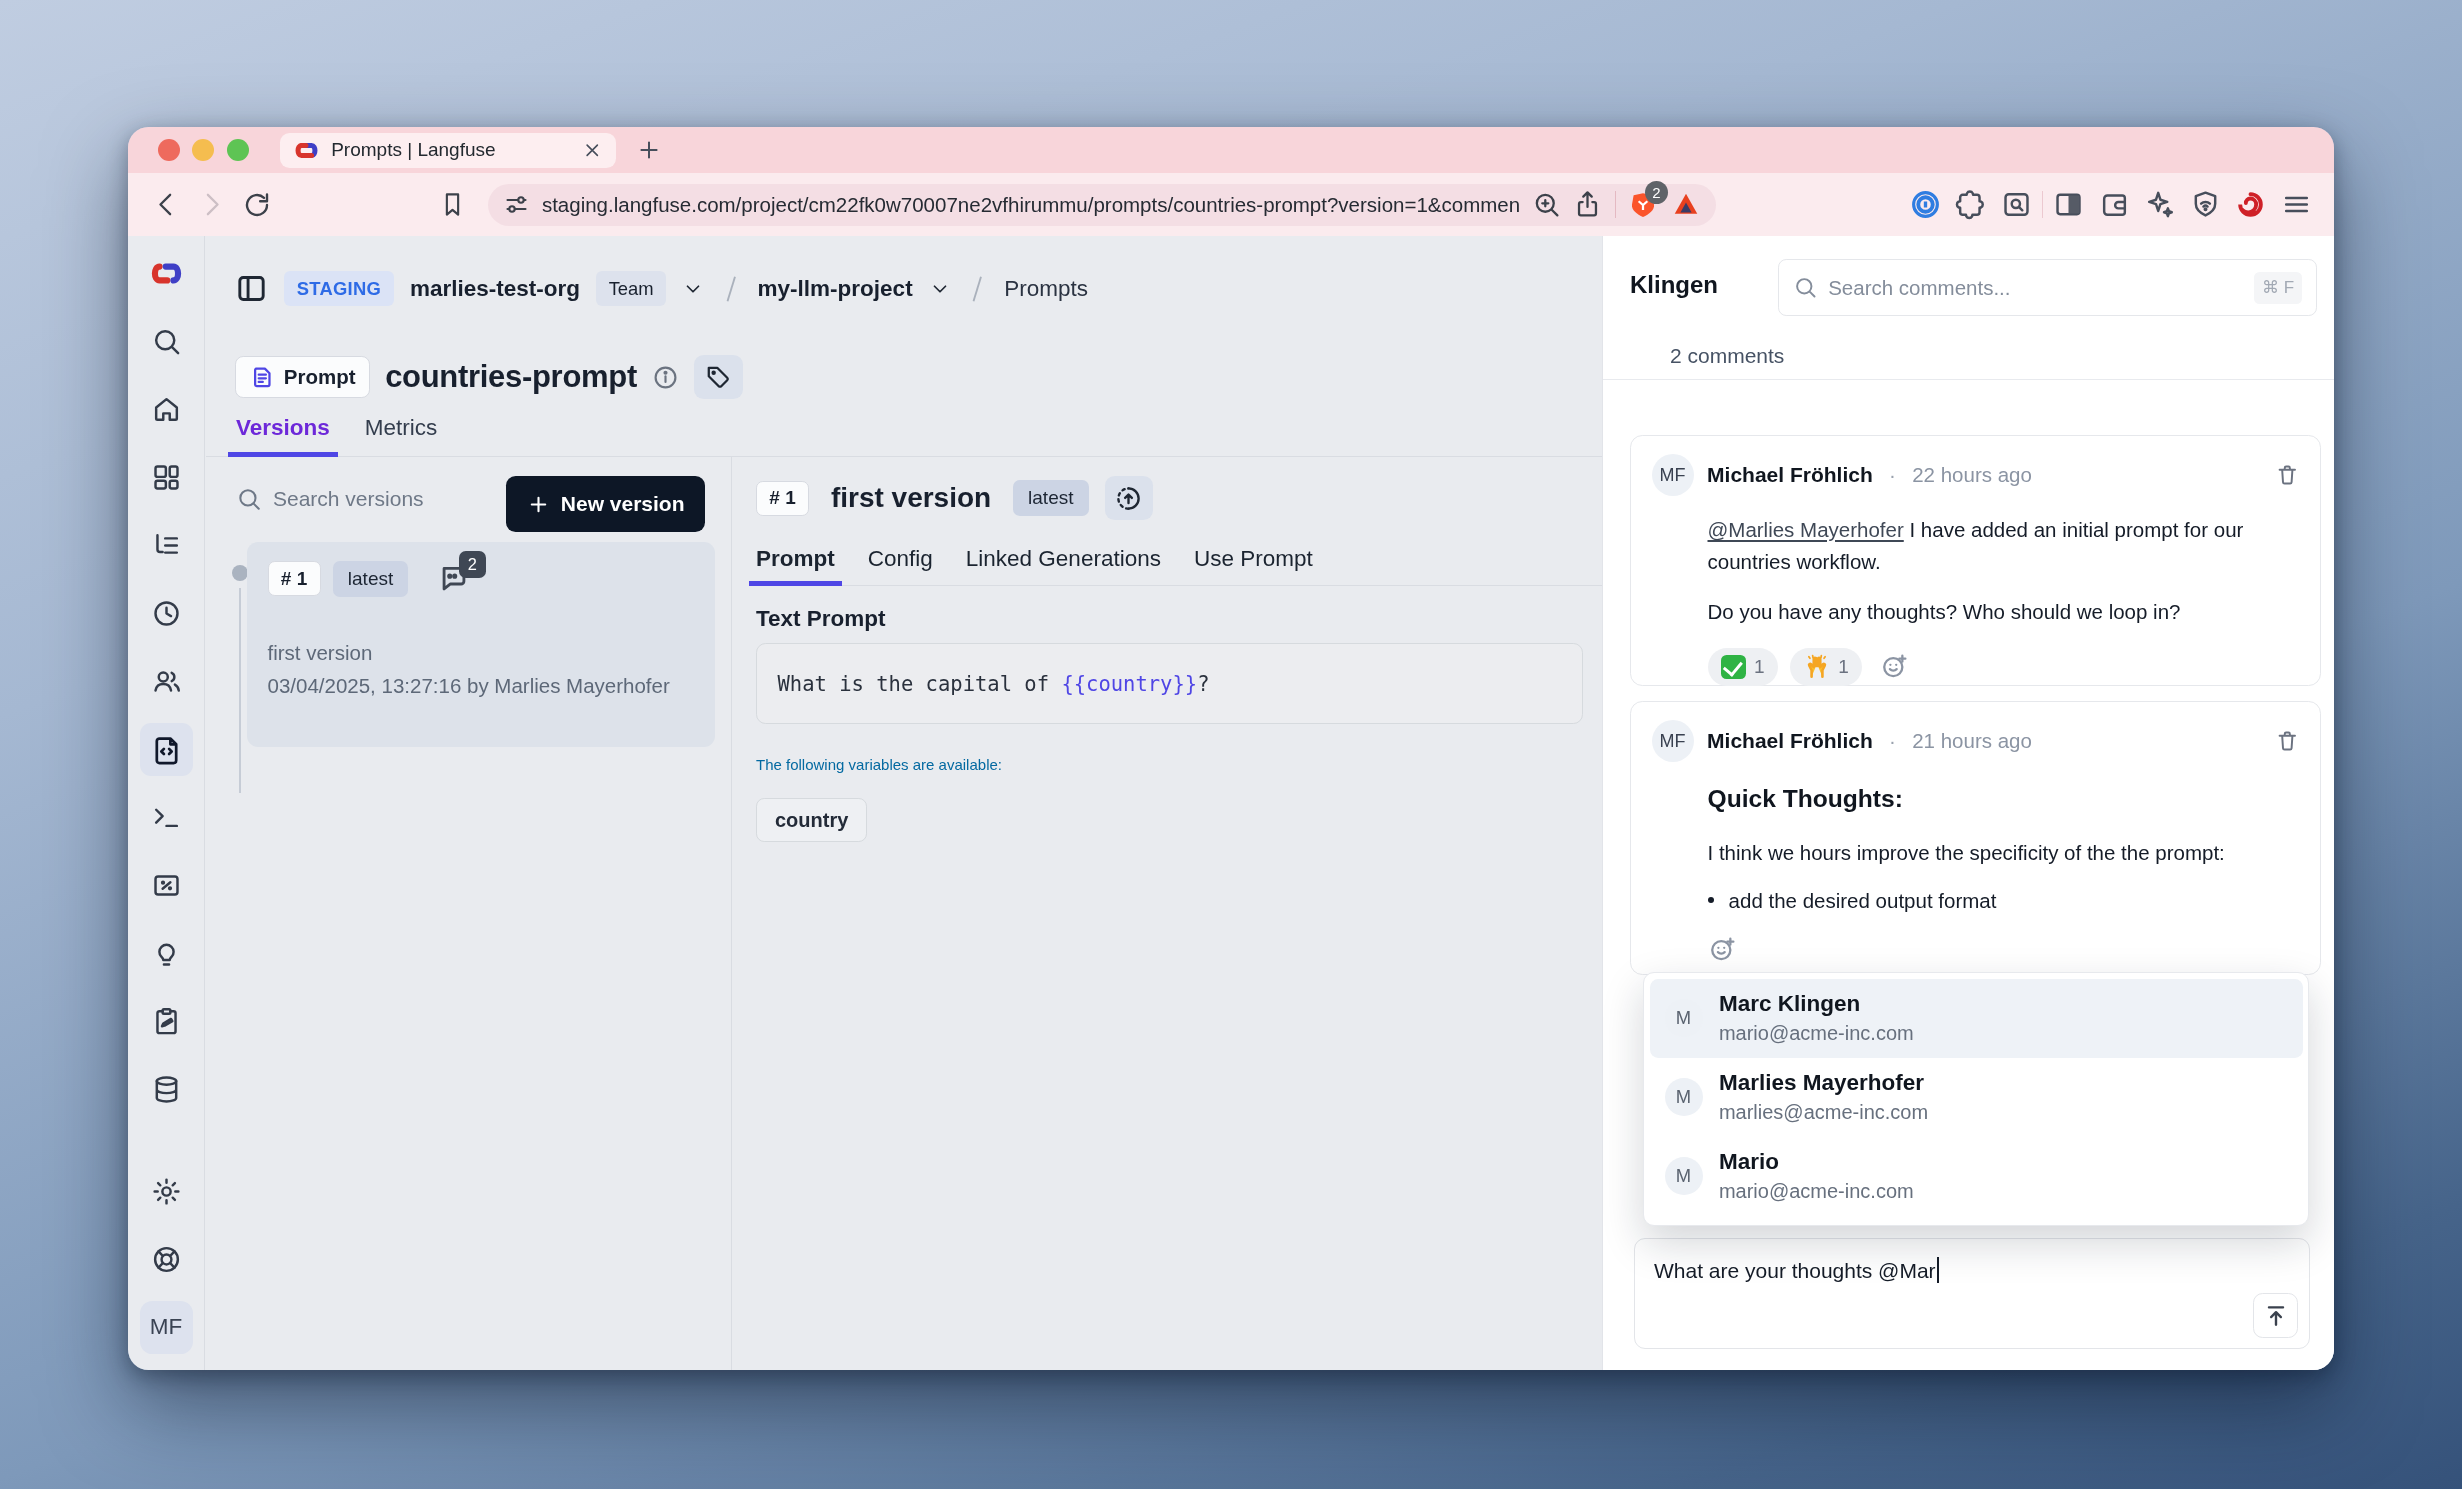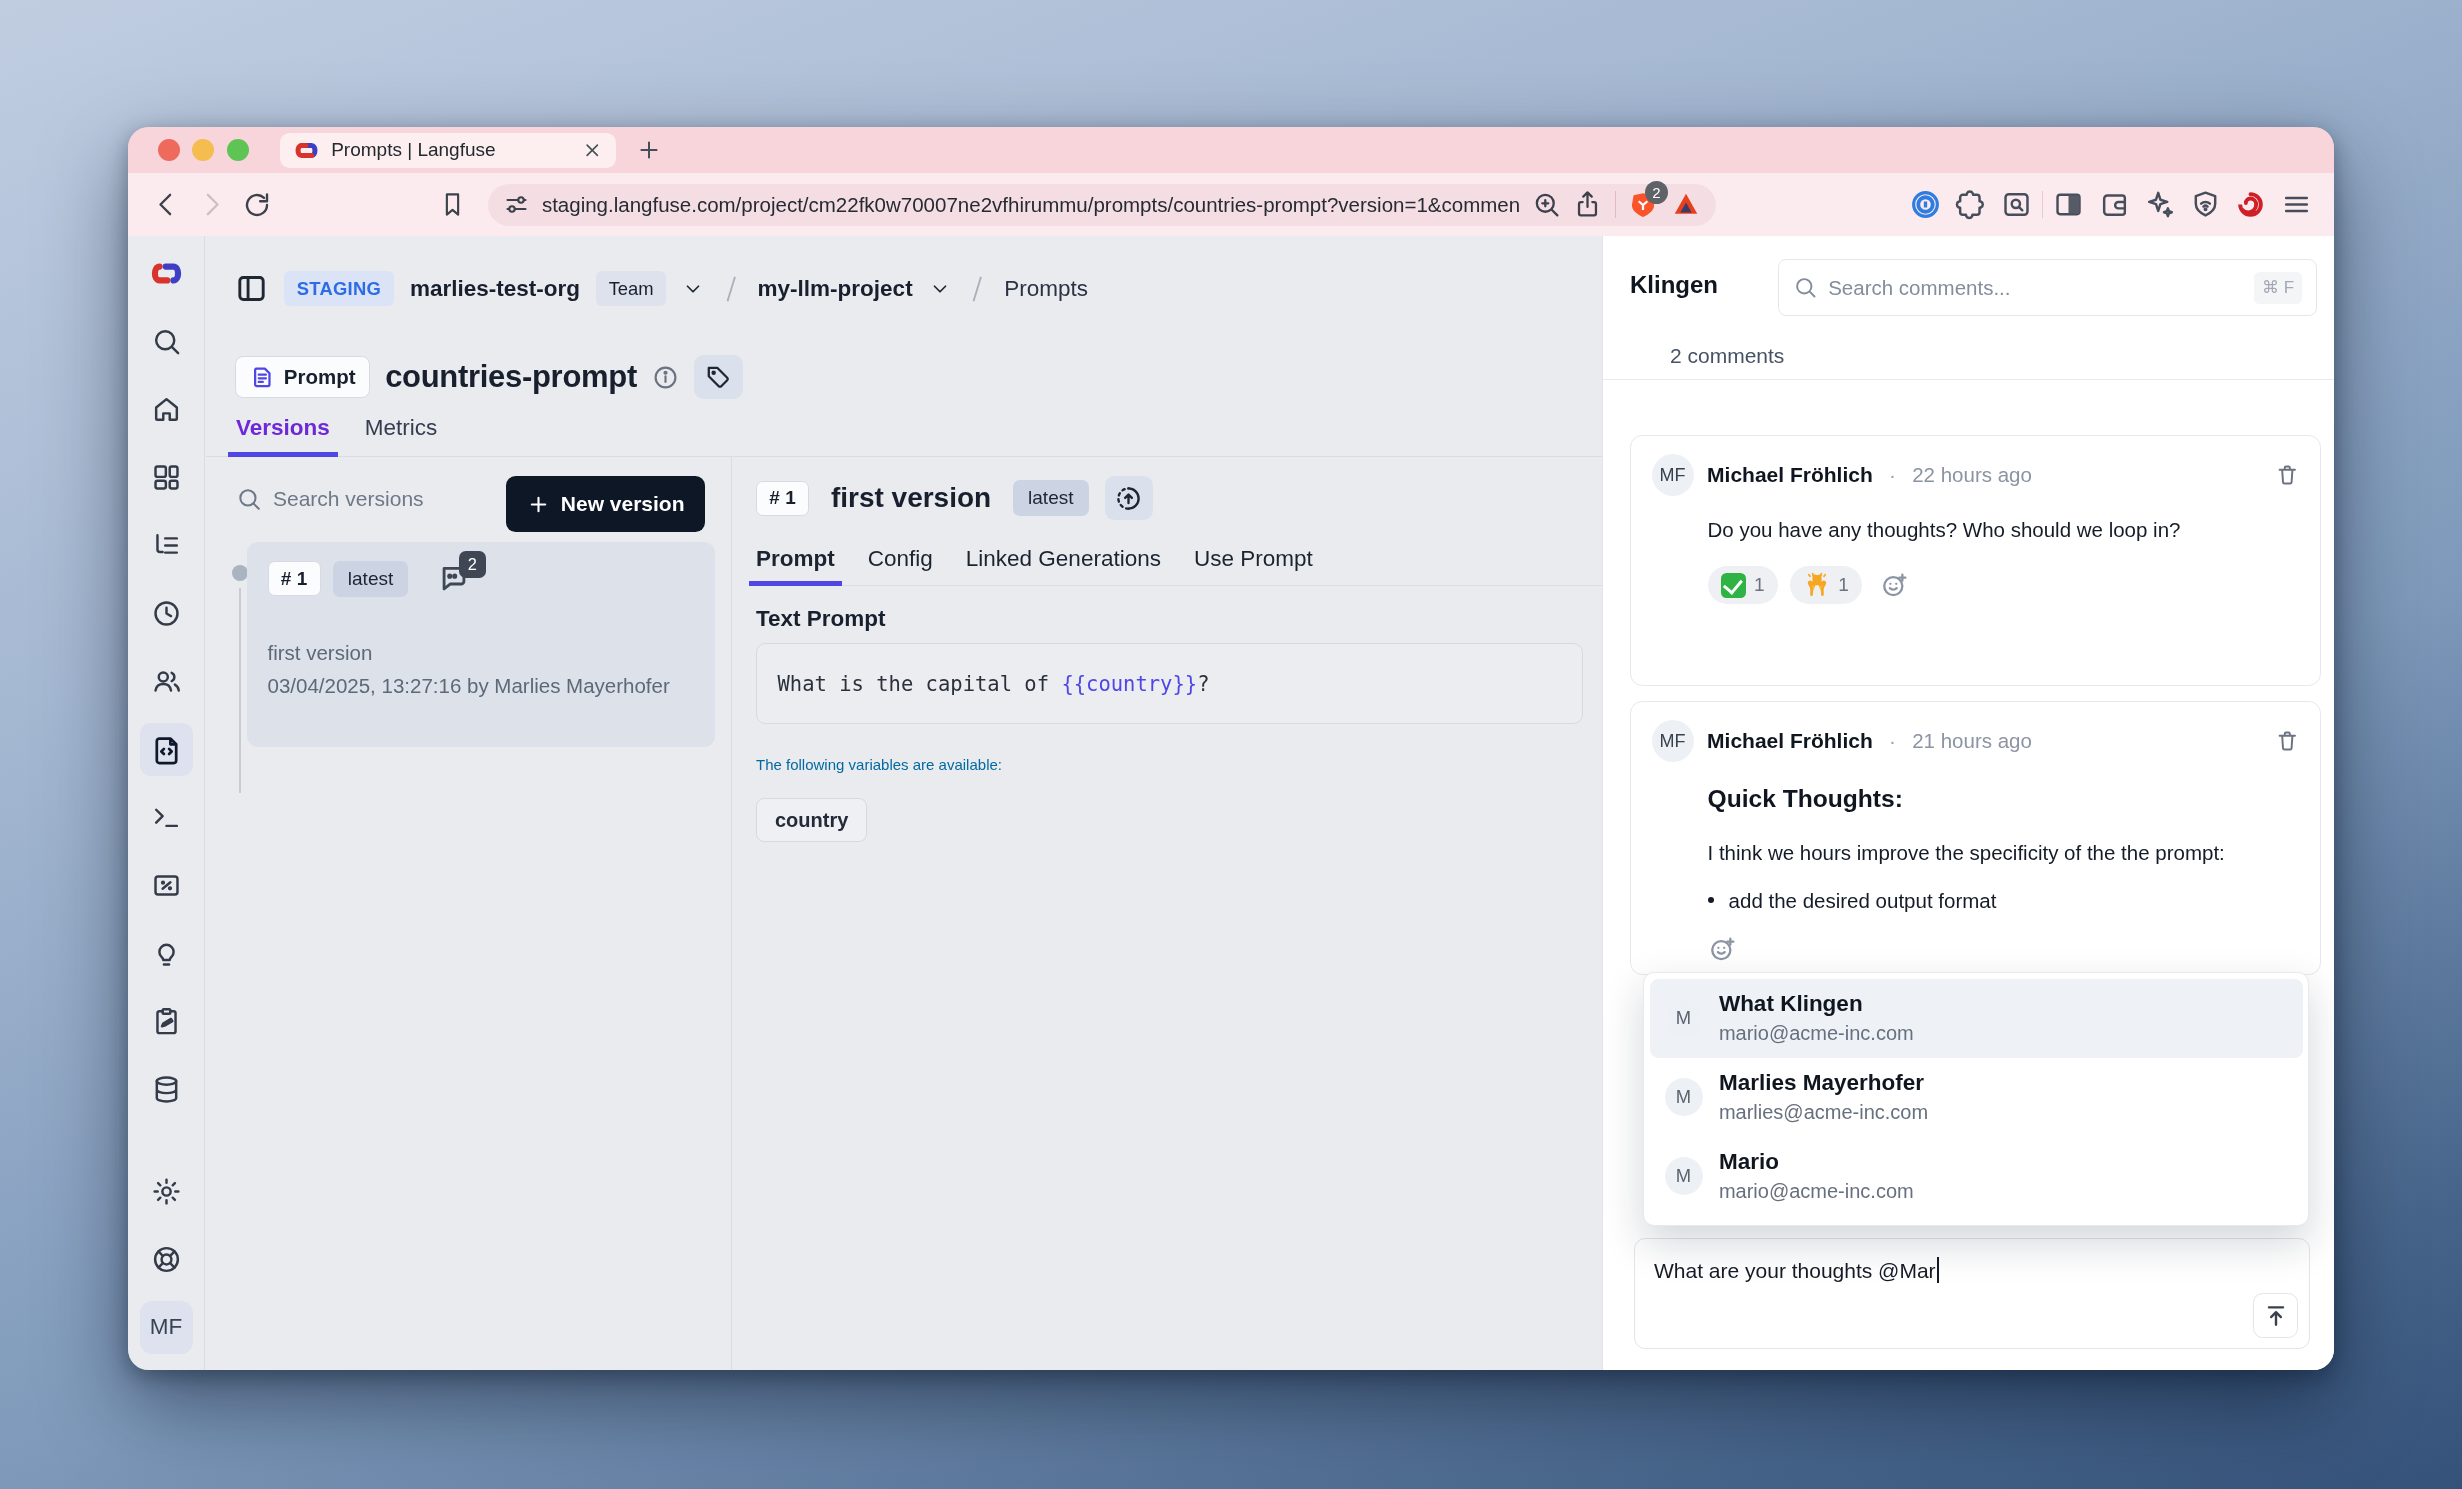--- a/index.html
+++ b/index.html
@@ -551,20 +551,21 @@
           <span class="c-author">Michael Fröhlich</span>
           <span class="c-sep">·</span>
           <span class="c-time">22 hours ago</span>
           <span class="c-trash">
               <svg width="24.6" height="24.6" viewBox="0 0 24 24" class="ico" style="stroke:#6b7280">
                 <path d="M4.5 6.5h15M9.5 6.5V4.8a1.3 1.3 0 0 1 1.3-1.3h2.4a1.3 1.3 0 0 1 1.3 1.3v1.7M7 6.5l.8 12.2a1.5 1.5 0 0 0 1.5 1.4h5.4a1.5 1.5 0 0 0 1.5-1.4L17 6.5"></path>
               </svg>
             </span>
         </div>
         <div class="c-body">
+          <p><span class="mention">@Marlies Mayerhofer</span><span> I have added an initial prompt for our countries workflow.</span></p>
           <p>Do you have any thoughts? Who should we loop in?</p>
         </div>
         <div class="reactions">
           <span class="rchip">
             <span class="emoji-check"></span>
             <span class="rcount">1</span>
           </span>
           <span class="rchip">
             <span>
               <svg width="26" height="26" viewBox="0 0 24 24">
@@ -607,21 +608,21 @@
                   <circle cx="11" cy="12.5" r="7.5"></circle>
                   <path d="M8.2 14.2a4 4 0 0 0 5.6 0M8.6 10.6h.01M13.4 10.6h.01M18.5 3v5M16 5.5h5"></path>
                 </svg></span></div>
         </div>
       </div>
 
       <div class="mdrop">
         <div class="mitem sel">
           <span class="avatar-m">M</span>
           <span>
-              <div class="mname">What Klingen</div>
+              <div class="mname">Marc Klingen</div>
           <div class="memail">mario@acme-inc.com</div>
             </span>
         </div>
         <div class="mitem">
           <span class="avatar-m">M</span>
           <span>
               <div class="mname">Marlies Mayerhofer</div>
           <div class="memail">marlies@acme-inc.com</div>
             </span>
         </div>

